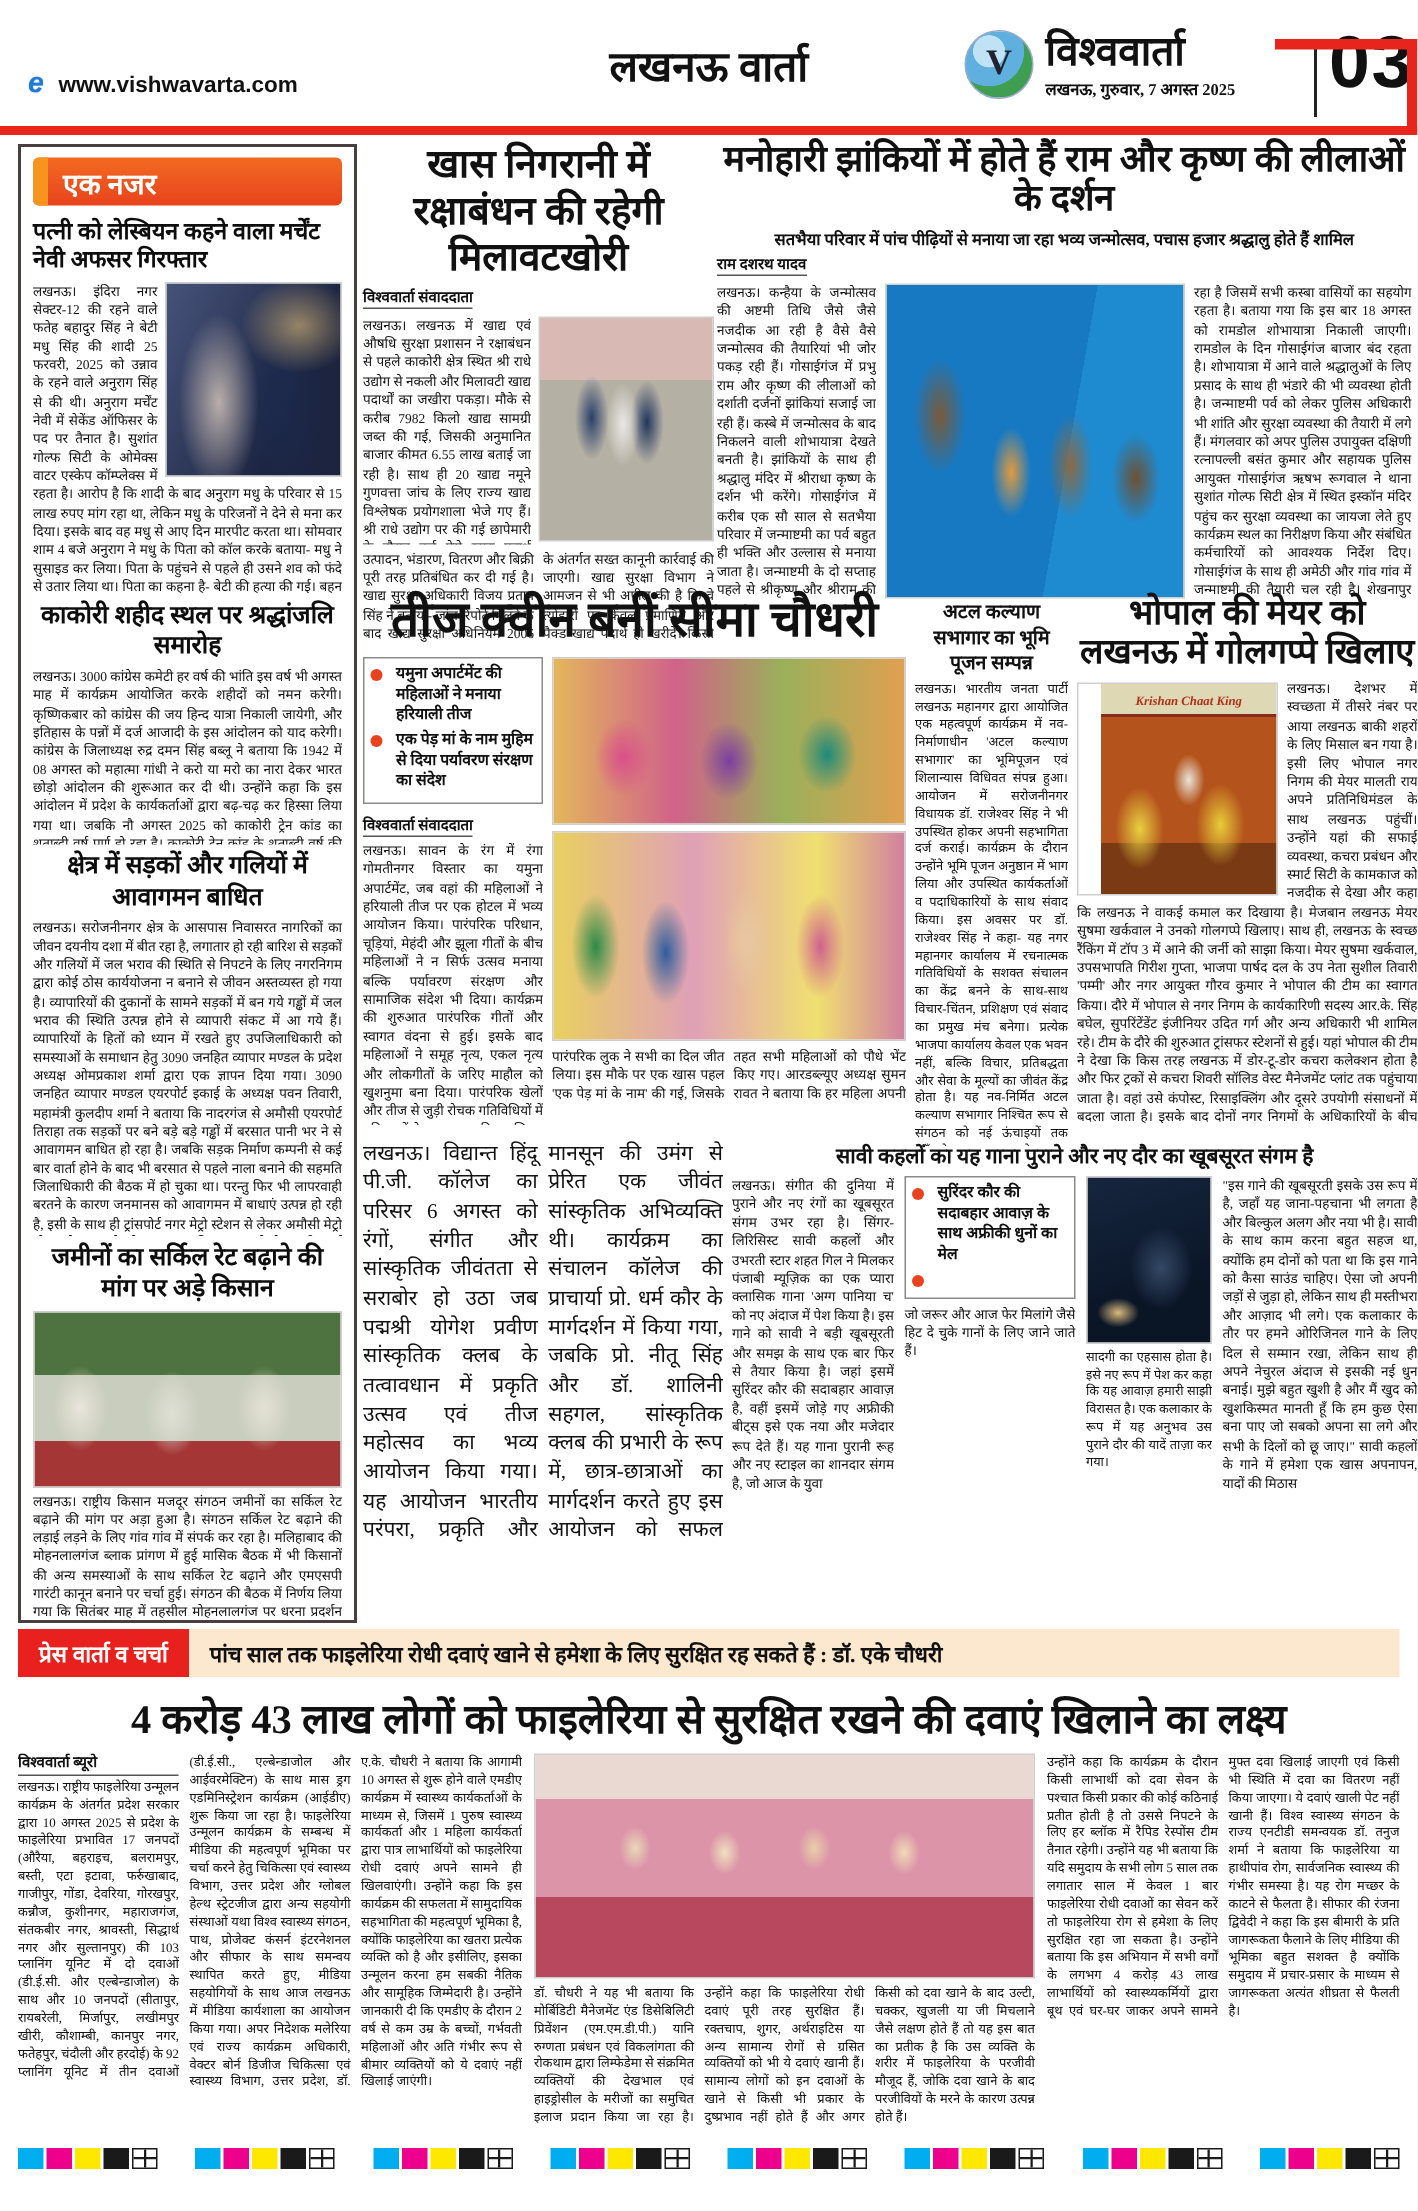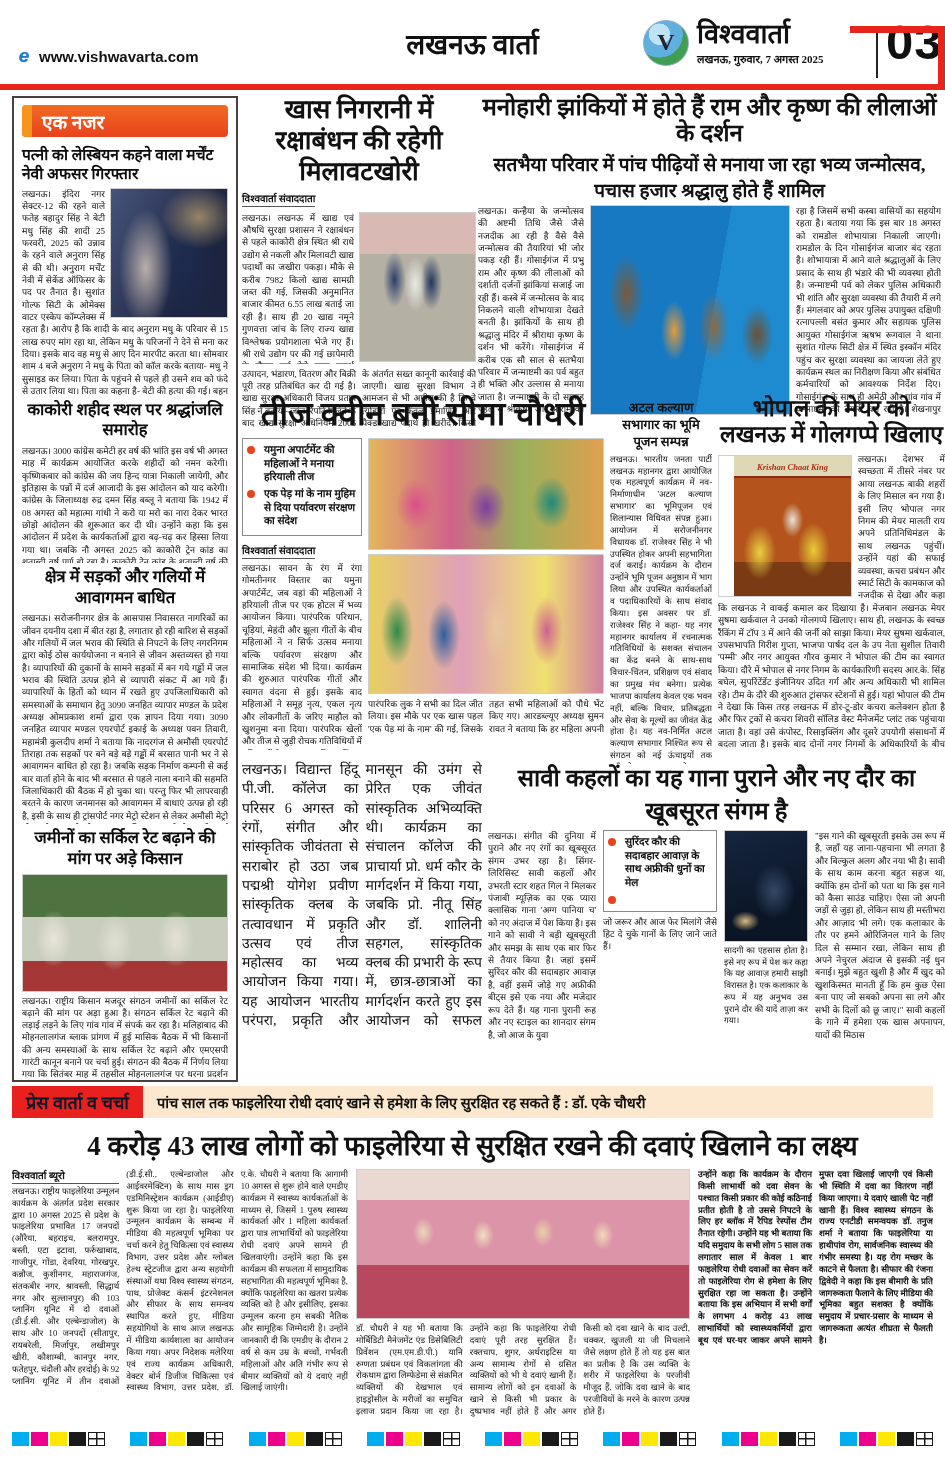--- a/index.html
+++ b/index.html
@@ -55,21 +55,21 @@
   .ph-inspect { flex:1; height:150px;
     background: radial-gradient(16px 40px at 30% 45%, #29406b, transparent 70%),
                 radial-gradient(16px 40px at 48% 48%, #e8e8e4, transparent 70%),
                 radial-gradient(16px 40px at 62% 47%, #20365e, transparent 70%),
                 linear-gradient(#d8b9b4 0 28%, #b5b0a4 28% 100%); }
   .mil-bottom { margin-top:4px; height:74px; column-count:2; column-gap:6px; }
 
   
   .art-manohari { position:absolute; left:478px; top:94px; width:463px; height:300px; }
   .art-manohari .h { font-size:24px; font-weight:bold; text-align:center; line-height:1.1; }
-  .art-manohari .sub { font-size:19px; font-weight:bold; text-align:center; margin-top:4px; }
+  .art-manohari .sub { font-size:11px; font-weight:bold; text-align:center; margin-top:4px; }
   .man-row { display:flex; gap:6px; margin-top:2px; }
   .man-row .c1 { width:106px; height:212px; }
   .man-row .c2 { flex:1; height:212px; }
   .ph-jhanki { width:200px; height:210px;
     background: radial-gradient(28px 62px at 18% 42%, #7a5a3a, transparent 62%),
                 radial-gradient(22px 50px at 42% 60%, #e09a40, transparent 60%),
                 radial-gradient(24px 56px at 62% 58%, #8a6a45, transparent 62%),
                 radial-gradient(26px 48px at 84% 62%, #6e5133, transparent 62%),
                 linear-gradient(100deg,#1779c2 0 60%,#1e8ad0 60% 100%); }
 
@@ -117,48 +117,48 @@
   .art-prakriti .h { font-size:20px; font-weight:bold; text-align:center; margin-bottom:4px; }
   .prak-flow { height:288px; column-count:2; column-gap:7px; overflow:hidden; font-size:14px; line-height:1.38; text-align:justify; }
   .ph-prakriti { width:100%; height:118px; margin:3px 0; break-inside:avoid;
     background: radial-gradient(22px 36px at 20% 55%, #f0f0ea, transparent 65%),
                 radial-gradient(22px 36px at 50% 58%, #e0c8d8, transparent 65%),
                 radial-gradient(22px 36px at 78% 55%, #e8e8de, transparent 65%),
                 linear-gradient(90deg,#6e9058,#d88ab0 35%,#b8c8e0 60%,#7a9a5e); }
 
   
   .art-saavi { position:absolute; left:488px; top:760px; width:457px; height:320px; }
-  .art-saavi .h { font-size:24px; font-weight:bold; text-align:center; margin-bottom:4px; }
+  .art-saavi .h { font-size:14px; font-weight:bold; text-align:center; margin-bottom:4px; }
   .saavi-row { display:flex; gap:7px; height:288px; }
   .saavi-row .cA { width:108px; }
   .saavi-row .cB { width:114px; display:flex; flex-direction:column; }
   .saavi-row .cC { width:84px; }
   .saavi-row .cD { flex:1; }
   .ph-album { width:100%; height:112px; margin-bottom:3px;
     background: radial-gradient(20px 14px at 25% 82%, rgba(255,215,140,.85), transparent 70%),
                 radial-gradient(30px 40px at 60% 55%, rgba(90,120,160,.5), transparent 70%),
                 linear-gradient(160deg,#16263f,#0a1526 70%); }
 
   
   .filaria { position:absolute; left:12px; top:1086px; width:921px; }
   .strip { display:flex; align-items:stretch; height:32px; background:#fbe8cf; }
-  .strip-label { background:#e8201e; color:#0f172a; font-size:18px; font-weight:bold; padding:0 14px; display:flex; align-items:center; }
+  .strip-label { background:#e8201e; color:#ffffff; font-size:15px; font-weight:bold; padding:0 14px; display:flex; align-items:center; }
   .strip-text { flex:1; display:flex; align-items:center; padding-left:14px; font-size:14.5px; font-weight:bold; }
   .fil-h { font-size:27px; font-weight:bold; text-align:center; margin:8px 0 6px; }
   .fil-body { display:flex; gap:8px; height:248px; }
   .fil-left { width:336px; column-count:3; column-gap:7px; font-size:8.6px; line-height:1.38; text-align:justify; overflow:hidden; }
   .fil-mid { width:334px; display:flex; flex-direction:column; }
   .ph-press { width:100%; height:150px;
     background: radial-gradient(16px 22px at 20% 42%, #e8d8b8, transparent 66%),
                 radial-gradient(16px 22px at 38% 44%, #f0e0c0, transparent 66%),
                 radial-gradient(16px 22px at 56% 42%, #e8d0a8, transparent 66%),
                 radial-gradient(16px 22px at 74% 44%, #f0dab8, transparent 66%),
                 linear-gradient(#ead9d2 0 20%, #dc95a8 20% 64%, #b8485e 64% 100%); }
   .fil-mid .cols { margin-top:4px; flex:1; column-count:3; column-gap:7px; font-size:8.6px; line-height:1.38; text-align:justify; overflow:hidden; }
-  .fil-right { flex:1; column-count:2; column-gap:7px; font-size:8.6px; line-height:1.38; text-align:justify; overflow:hidden;font-weight:bold; }
+  .fil-right { flex:1; column-count:2; column-gap:7px; font-size:8.6px; line-height:1.38; text-align:justify; overflow:hidden; }
   .fil-byline { font-weight:bold; font-size:10px; display:block; border-bottom:1px solid #555; margin-bottom:2px; }
 
   
   .marks { position:absolute; left:12px; top:1432px; width:921px; display:flex; justify-content:space-between; }
   .mark-group { display:flex; gap:2px; }
   .sq { width:17px; height:14px; display:inline-block; }
   .sq.c { background:#00aeef; } .sq.m { background:#ec008c; } .sq.y { background:#ffe800; } .sq.k { background:#1a1a1a; }
   .sq.reg { border:1.5px solid #1a1a1a; background:
       linear-gradient(#1a1a1a,#1a1a1a) center/100% 1.5px no-repeat,
       linear-gradient(#1a1a1a,#1a1a1a) center/1.5px 100% no-repeat; }
@@ -225,20 +225,21 @@
     <div class="mil-row">
       <div class="col bodytext">लखनऊ। लखनऊ में खाद्य एवं औषधि सुरक्षा प्रशासन ने रक्षाबंधन से पहले काकोरी क्षेत्र स्थित श्री राधे उद्योग से नकली और मिलावटी खाद्य पदार्थों का जखीरा पकड़ा। मौके से करीब 7982 किलो खाद्य सामग्री जब्त की गई, जिसकी अनुमानित बाजार कीमत 6.55 लाख बताई जा रही है। साथ ही 20 खाद्य नमूने गुणवत्ता जांच के लिए राज्य खाद्य विश्लेषक प्रयोगशाला भेजे गए हैं। श्री राधे उद्योग पर की गई छापेमारी के दौरान कई ऐसे खाद्य पदार्थ बरामद हुए जो या तो बिना प्रमाण के भंडारित थे या जिनमें मिलावट की आशंका जताई जा रही है। इनमें SAFOLITE (KALAKI ब्रांड) का 6 किलो माल बरामद हुआ, जिसकी कीमत करीब 2,040 आंकी गई। मिठाइयों में मिलाने वाली फिटकरी भी 31 किलो पाई गई, जिसका मूल्य 620 बताया गया है। फैक्ट्री में खाद्य लाइसेंस की शर्तों का पालन नहीं किया जा रहा था, जिसके चलते मौके पर ही</div>
       <div class="photo ph-inspect"></div>
     </div>
     <div class="mil-bottom bodytext">उत्पादन, भंडारण, वितरण और बिक्री पूरी तरह प्रतिबंधित कर दी गई है। खाद्य सुरक्षा अधिकारी विजय प्रताप सिंह ने बताया- जांच रिपोर्ट मिलने के बाद खाद्य सुरक्षा अधिनियम 2006 के अंतर्गत सख्त कानूनी कार्रवाई की जाएगी। खाद्य सुरक्षा विभाग ने आमजन से भी अपील की है कि वे त्योहारों पर केवल प्रमाणित और पैक्ड खाद्य पदार्थ ही खरीदें। किसी भी संदिग्ध गतिविधि की जानकारी तुरंत विभाग को दें। सूत्र बताते हैं कि यह फैक्ट्री लंबे समय से आसपास के बाजारों में मिठाई और दूध से बने उत्पाद सप्लाई कर रही थी।</div>
   </div>
 
   <div class="art-manohari">
     <div class="h">मनोहारी झांकियों में होते हैं राम और कृष्ण की लीलाओं के दर्शन</div>
     <div class="sub">सतभैया परिवार में पांच पीढ़ियों से मनाया जा रहा भव्य जन्मोत्सव, पचास हजार श्रद्धालु होते हैं शामिल</div>
+    <div><span class="byline">राम दशरथ यादव</span></div>
     <div class="man-row">
       <div class="c1 bodytext">लखनऊ। कन्हैया के जन्मोत्सव की अष्टमी तिथि जैसे जैसे नजदीक आ रही है वैसे वैसे जन्मोत्सव की तैयारियां भी जोर पकड़ रही हैं। गोसाईगंज में प्रभु राम और कृष्ण की लीलाओं को दर्शाती दर्जनों झांकियां सजाई जा रही हैं। कस्बे में जन्मोत्सव के बाद निकलने वाली शोभायात्रा देखते बनती है। झांकियों के साथ ही श्रद्धालु मंदिर में श्रीराधा कृष्ण के दर्शन भी करेंगे। गोसाईगंज में करीब एक सौ साल से सतभैया परिवार में जन्माष्टमी का पर्व बहुत ही भक्ति और उल्लास से मनाया जाता है। जन्माष्टमी के दो सप्ताह पहले से श्रीकृष्ण और श्रीराम की जीवन लीलाओं को प्रदर्शित करती मनोहारी झांकियां सजने लगती हैं।</div>
       <div class="photo ph-jhanki"></div>
       <div class="c2 bodytext">रहा है जिसमें सभी कस्बा वासियों का सहयोग रहता है। बताया गया कि इस बार 18 अगस्त को रामडोल शोभायात्रा निकाली जाएगी। रामडोल के दिन गोसाईगंज बाजार बंद रहता है। शोभायात्रा में आने वाले श्रद्धालुओं के लिए प्रसाद के साथ ही भंडारे की भी व्यवस्था होती है। जन्माष्टमी पर्व को लेकर पुलिस अधिकारी भी शांति और सुरक्षा व्यवस्था की तैयारी में लगे हैं। मंगलवार को अपर पुलिस उपायुक्त दक्षिणी रत्नापल्ली बसंत कुमार और सहायक पुलिस आयुक्त गोसाईगंज ऋषभ रूगवाल ने थाना सुशांत गोल्फ सिटी क्षेत्र में स्थित इस्कॉन मंदिर पहुंच कर सुरक्षा व्यवस्था का जायजा लेते हुए कार्यक्रम स्थल का निरीक्षण किया और संबंधित कर्मचारियों को आवश्यक निर्देश दिए। गोसाईगंज के साथ ही अमेठी और गांव गांव में जन्माष्टमी की तैयारी चल रही है। शेखनापुर गांव में श्रीराधा कृष्ण मंदिर की स्थापना का कार्य अंतिम चरण में है।</div>
     </div>
   </div>
 
   <div class="art-teej">
     <div class="h">तीज क्वीन बनीं सीमा चौधरी</div>
     <div class="teej-row">

